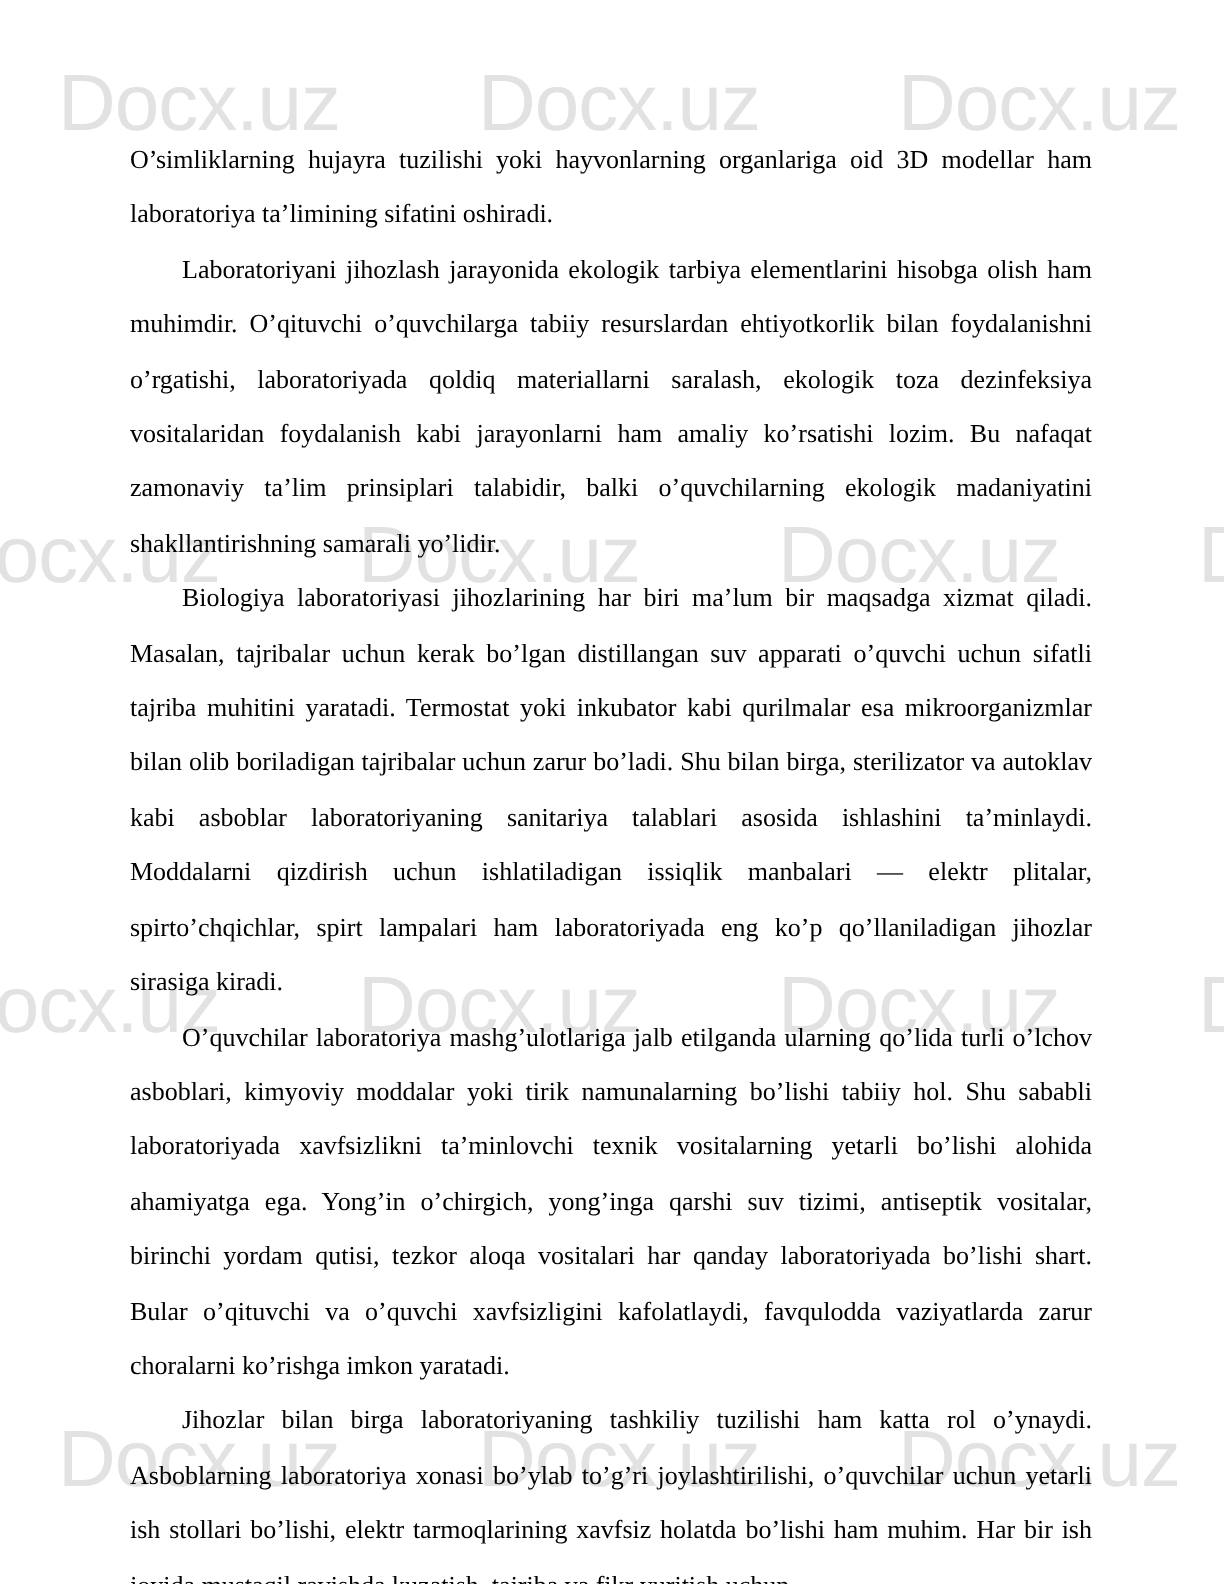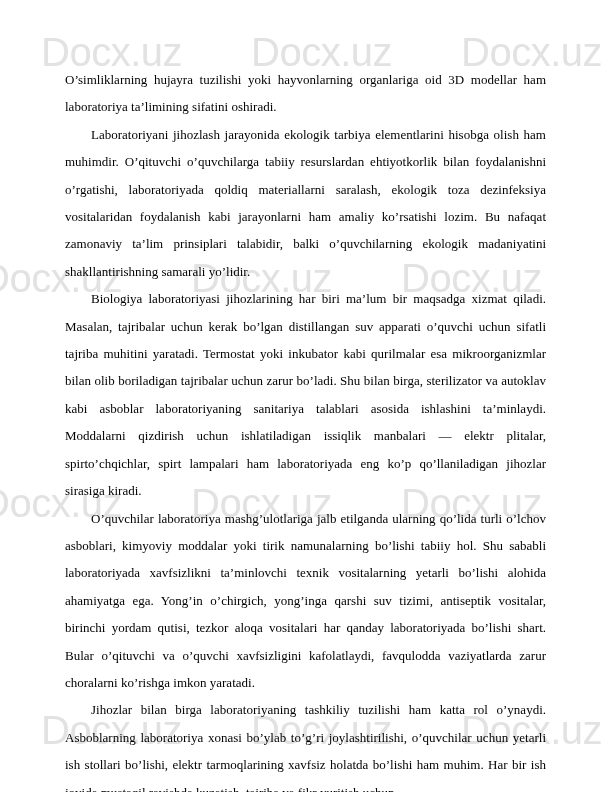--- a/index.html
+++ b/index.html
@@ -11,21 +11,21 @@
     width: 612px;
     height: 792px;
     position: relative;
     overflow: hidden;
     font-family: "Liberation Serif", "DejaVu Serif", serif;
   }
 
   
   #watermark-layer {
     position: absolute;
-    left: 16px; top: 0;
+    left: 4px; top: 0;
     width: 580px;
     height: 792px;
     pointer-events: none;
     z-index: 0;
   }
   .wm-row {
     position: absolute;
     width: 900px;
     white-space: nowrap;
     font-family: "Liberation Sans", "DejaVu Sans", sans-serif;

